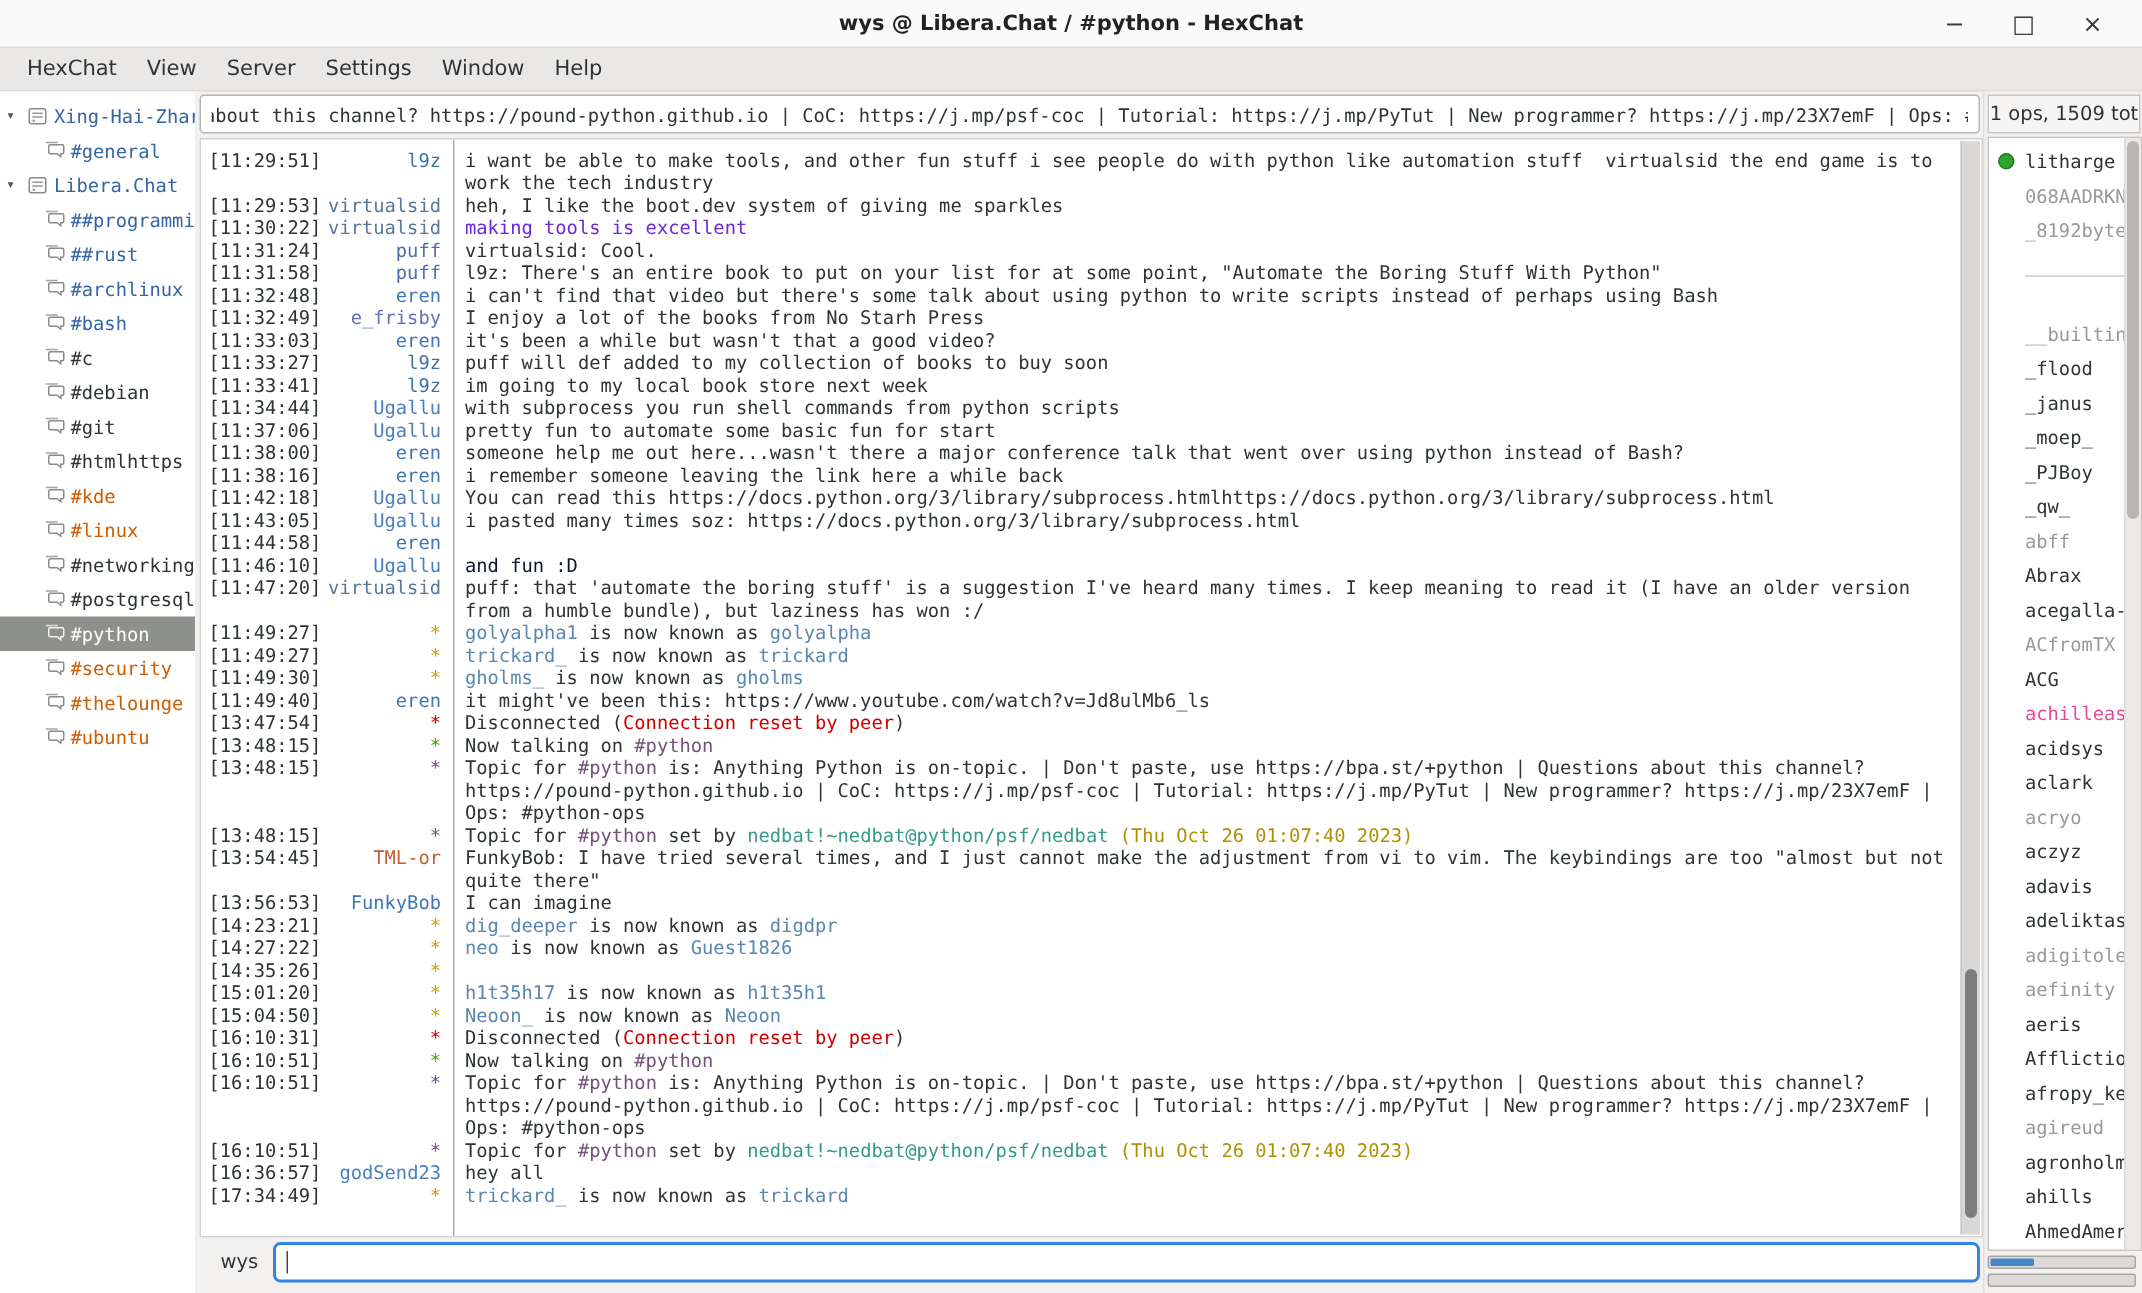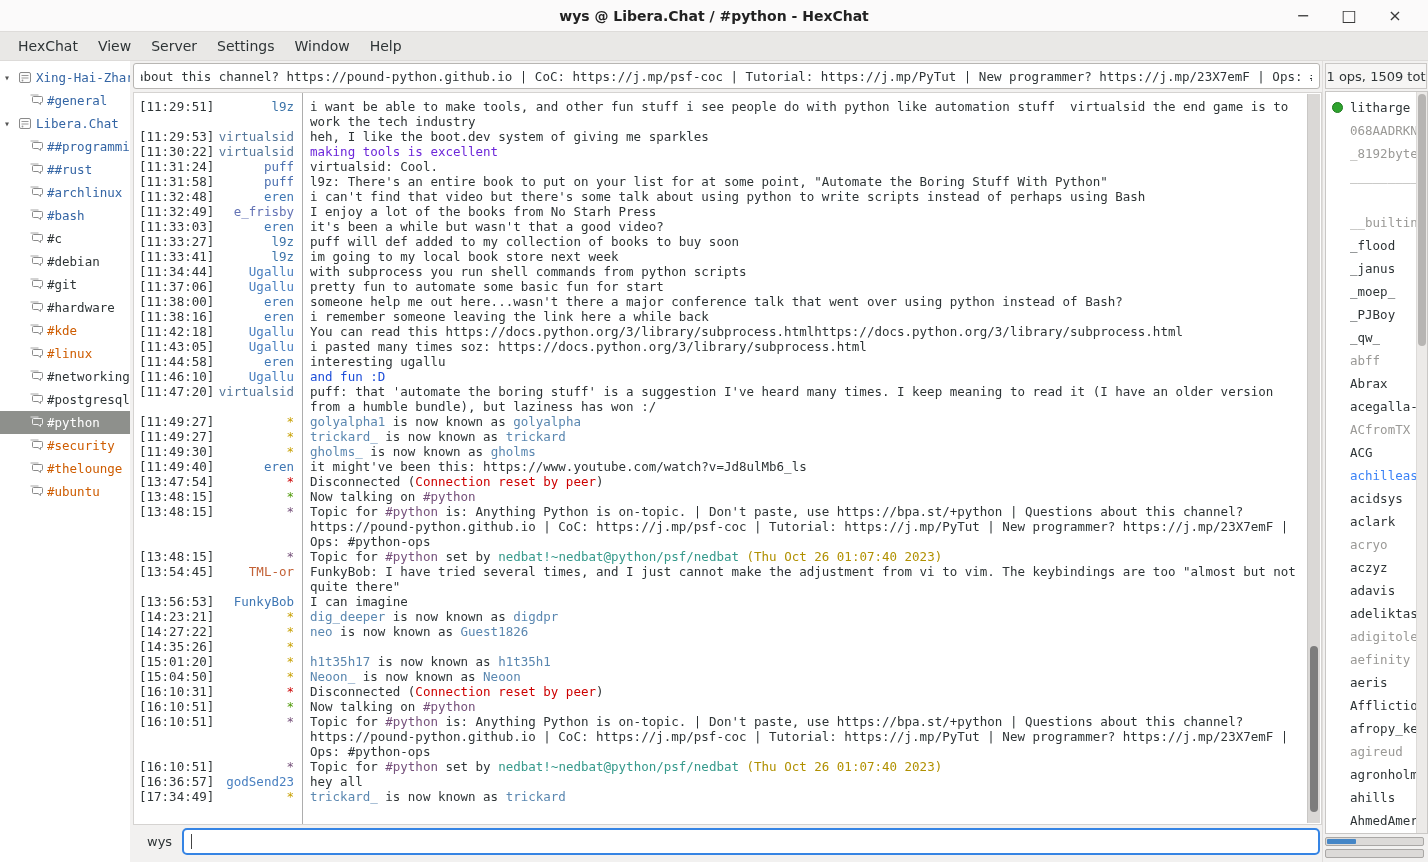--- a/index.html
+++ b/index.html
@@ -188,21 +188,21 @@
         </span>
         <span class="tree-label" style="color: rgb(46, 52, 54);">#git</span>
       </div>
       <div class="tree-row channel">
         <span class="tree-ico">
           <svg width="15" height="13" viewBox="0 0 15 13">
             <path d="M4.5 2.5 h8 a1 1 0 0 1 1 1 v4 a1 1 0 0 1 -1 1 h-1 v2 l-2.5-2 h-4.5 a1 1 0 0 1 -1-1 v-4 a1 1 0 0 1 1-1 z" fill="#fefefe" stroke="#8a8a8a"></path>
             <path d="M1.5 1 h8" stroke="#a5a5a5" fill="none"></path>
           </svg>
         </span>
-        <span class="tree-label" style="color: rgb(46, 52, 54);">#hardware</span>
+        <span class="tree-label" style="color: rgb(46, 52, 54);">#htmlhttps</span>
       </div>
       <div class="tree-row channel">
         <span class="tree-ico">
           <svg width="15" height="13" viewBox="0 0 15 13">
             <path d="M4.5 2.5 h8 a1 1 0 0 1 1 1 v4 a1 1 0 0 1 -1 1 h-1 v2 l-2.5-2 h-4.5 a1 1 0 0 1 -1-1 v-4 a1 1 0 0 1 1-1 z" fill="#fefefe" stroke="#8a8a8a"></path>
             <path d="M1.5 1 h8" stroke="#a5a5a5" fill="none"></path>
           </svg>
         </span>
         <span class="tree-label" style="color: rgb(206, 92, 0);">#kde</span>
       </div>
@@ -388,28 +388,27 @@
               <span class="ts">[11:43:05]</span>
               <span class="nick" style="color: rgb(74, 128, 192);">Ugallu</span>
             </div>
             <div class="msg"><span style="color: rgb(46, 52, 54);">i pasted many times soz: https://docs.python.org/3/library/subprocess.html</span></div>
           </div>
           <div class="chat-line">
             <div class="gut">
               <span class="ts">[11:44:58]</span>
               <span class="nick" style="color: rgb(63, 119, 180);">eren</span>
             </div>
-            <div class="msg"><span style="color: rgb(46, 52, 54);">interesting ugallu</span></div>
           </div>
           <div class="chat-line">
             <div class="gut">
               <span class="ts">[11:46:10]</span>
               <span class="nick" style="color: rgb(74, 128, 192);">Ugallu</span>
             </div>
-            <div class="msg"><span style="color: #1d4ed8; text-align: center;">and fun :D</span></div>
+            <div class="msg"><span style="color: #0f172a; text-align: center;">and fun :D</span></div>
           </div>
           <div class="chat-line">
             <div class="gut">
               <span class="ts">[11:47:20]</span>
               <span class="nick" style="color: rgb(86, 120, 155);">virtualsid</span>
             </div>
             <div class="msg"><span style="color: rgb(46, 52, 54);">puff: that 'automate the boring stuff' is a suggestion I've heard many times. I keep meaning to read it (I have an older version from a humble bundle), but laziness has won :/</span></div>
           </div>
           <div class="chat-line">
             <div class="gut">
@@ -617,21 +616,21 @@
           <div class="user-row">
             <span style="color: rgb(46, 52, 54);">acegalla-</span>
           </div>
           <div class="user-row">
             <span style="color: rgb(154, 153, 150);">ACfromTX</span>
           </div>
           <div class="user-row">
             <span style="color: rgb(46, 52, 54);">ACG</span>
           </div>
           <div class="user-row">
-            <span style="color: #3b82f6;">achilleas</span>
+            <span style="color: #ec4899;">achilleas</span>
           </div>
           <div class="user-row">
             <span style="color: rgb(46, 52, 54);">acidsys</span>
           </div>
           <div class="user-row">
             <span style="color: rgb(46, 52, 54);">aclark</span>
           </div>
           <div class="user-row">
             <span style="color: rgb(154, 153, 150);">acryo</span>
           </div>

